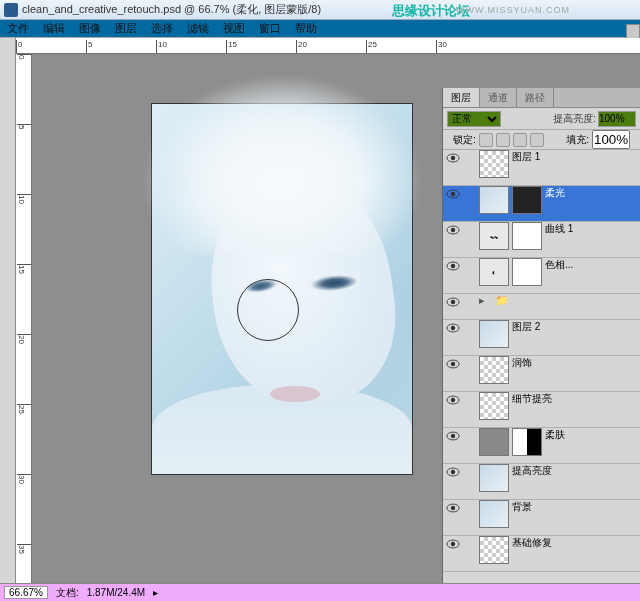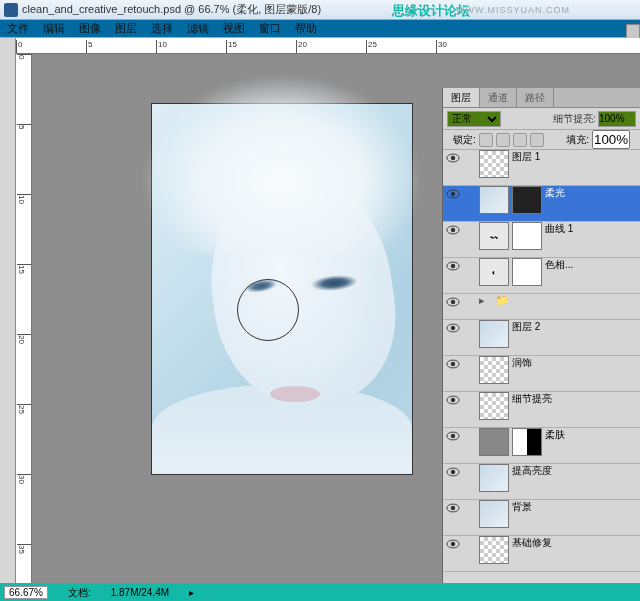--- a/index.html
+++ b/index.html
@@ -42,21 +42,21 @@
 .vis svg{width:14px;height:10px}
 .link{width:12px}
 .thumb{width:30px;height:28px;background:#fff;border:1px solid #777;flex-shrink:0}
 .thumb.checker{background:repeating-conic-gradient(#ccc 0 25%,#fff 0 50%) 0 0/8px 8px}
 .thumb.mask{background:#fff}
 .thumb.mask-dark{background:linear-gradient(#222,#222)}
 .thumb.adj{background:#e8e8e8;display:flex;align-items:center;justify-content:center;font-size:8px}
 .thumb.img{background:linear-gradient(135deg,#c8dae8,#e8f0f6)}
 .lname{font-size:10px;flex:1;white-space:nowrap;overflow:hidden}
 .tri{width:10px;color:#555}
-.statusbar{position:absolute;bottom:0;left:0;right:0;height:18px;background:#14b8a6;border-top:1px solid #888;display:flex;align-items:center;font-size:10px;padding:0 4px;gap:20px}
+.statusbar{position:absolute;bottom:0;left:0;right:0;height:18px;background:#f0abfc;border-top:1px solid #888;display:flex;align-items:center;font-size:10px;padding:0 4px;gap:8px}
 .statusbar .box{border:1px solid #999;padding:0 4px;background:#fff}
 .panel-collapse{position:absolute;top:24px;right:0;width:14px;height:24px;background:#c8c8c8;border:1px solid #888}
 </style>
 </head>
 <body>
 
 <div class="titlebar">
   <div class="titlebar-icon"></div>
   <span>clean_and_creative_retouch.psd @ 66.7% (柔化, 图层蒙版/8)</span>
 </div>
@@ -112,21 +112,21 @@
 
   <div class="panels">
     <div class="panel-tabs">
       <span>图层</span>
       <span class="inactive">通道</span>
       <span class="inactive">路径</span>
     </div>
     <div class="blend-row">
       <select style="width:54px"><option>正常</option></select>
       <span style="flex:1"></span>
-      <span class="lbl">细节提亮:</span>
+      <span class="lbl">提高亮度:</span>
       <input style="width: 38px;" value="100%">
     </div>
     <div class="lock-row">
       <span class="lbl">锁定:</span>
       <div class="ic"></div>
       <div class="ic"></div>
       <div class="ic"></div>
       <div class="ic"></div>
       <span style="flex:1"></span>
       <span class="lbl">填充:</span>

